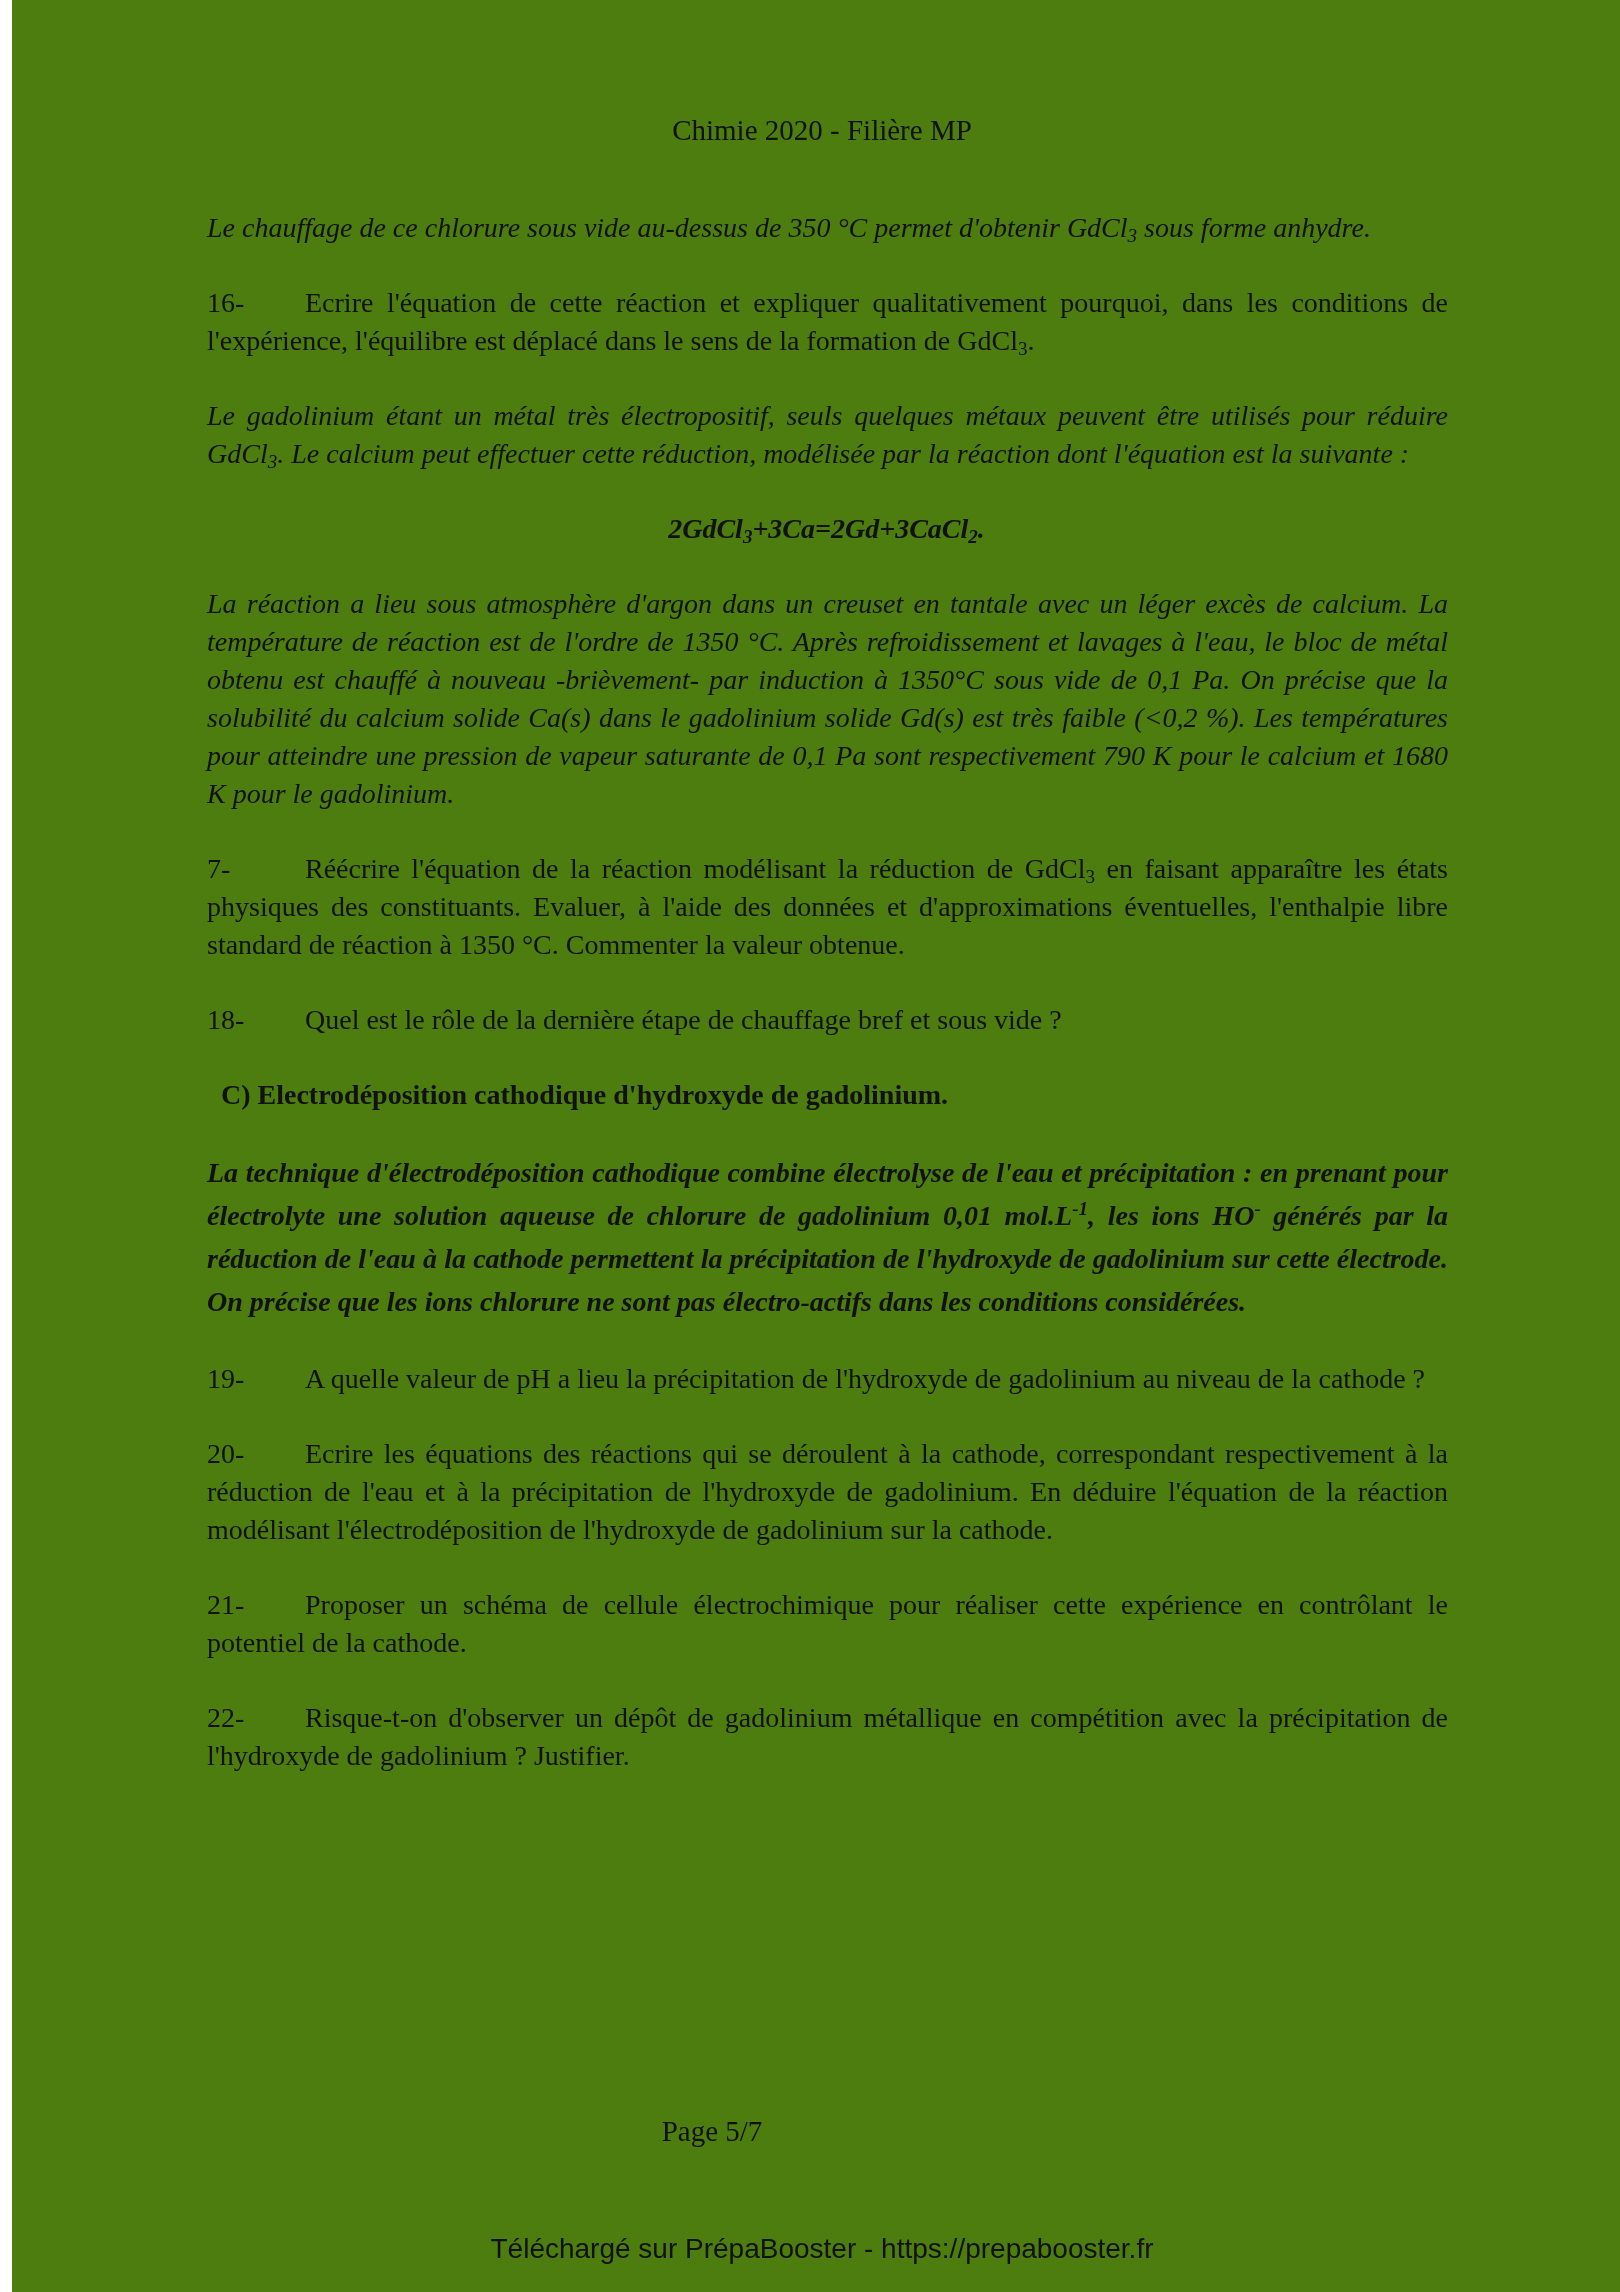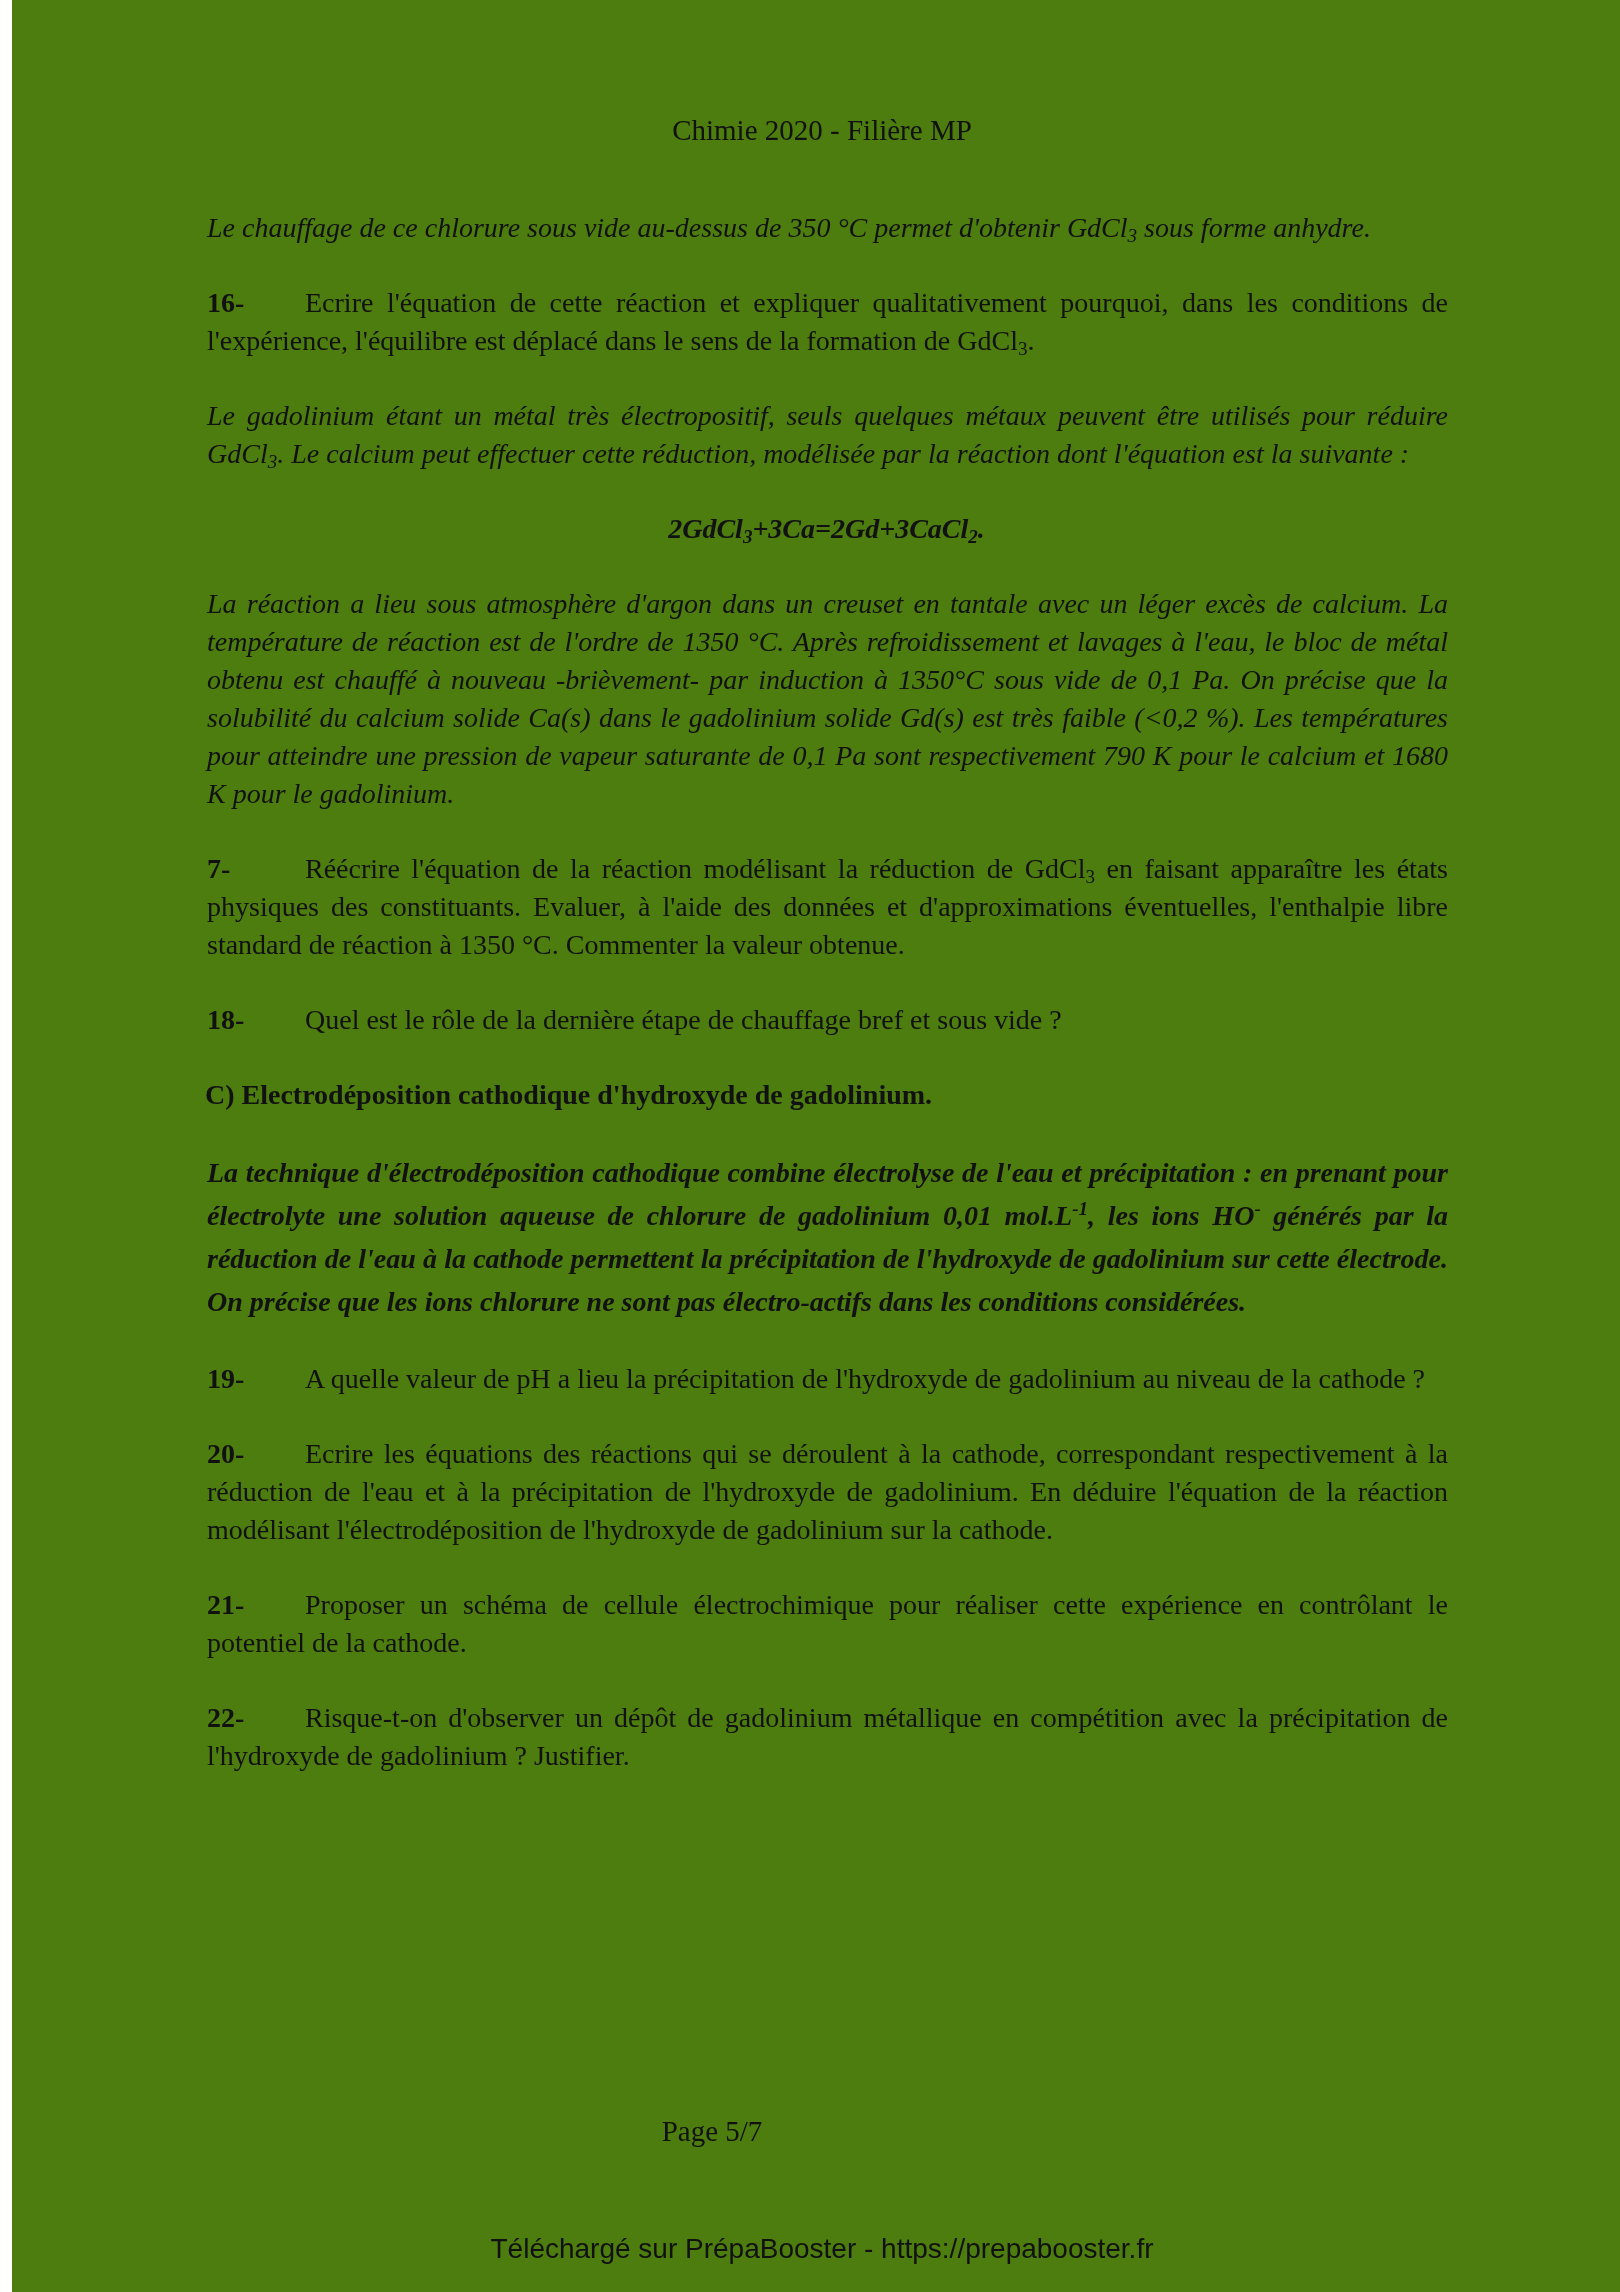--- a/index.html
+++ b/index.html
@@ -3,23 +3,23 @@
 <meta charset="utf-8">
 <style>
   html, body { margin:0; padding:0; background:#ffffff; }
   body { width:1620px; height:2293px; position:relative; overflow:hidden; color:#111; }
   .page { position:absolute; left:12px; top:0; width:1620px; height:2293px; background:#4d7c0f;padding-left:36px; }
   .serif { font-family: "Liberation Serif", "DejaVu Serif", serif; }
   .header { position:absolute; top:114px; left:0; width:1620px; text-align:center; font-size:29px; }
   .content { position:absolute; left:193px; top:209px; width:1243px; font-size:28px; line-height:38px; }
   .para { margin:0 0 37px 2px; text-align:justify; }
   .it { font-style:italic; }
-  .q-num { font-weight:bold; display:inline-block; width:98px; }
+  .q-num { font-weight:normal; display:inline-block; width:98px; }
   .eq { text-align:center; font-style:italic; margin:0 0 37px 0;font-weight:bold; }
-  .section-title { font-weight:bold; margin:0 0 37px 0; }
+  .section-title { font-weight:bold; margin:0 0 37px 16px; }
   sub { font-size:0.68em; vertical-align:-0.25em; line-height:0; }
   sup { font-size:0.68em; vertical-align:0.5em; line-height:0; }
   .page-num { position:absolute; top:2115px; left:0; width:1400px; text-align:center; font-size:29px; }
   .footer { position:absolute; top:2233px; left:0; width:1620px; text-align:center; font-size:28px; font-family:"Liberation Sans", "DejaVu Sans", sans-serif; }
   .tall { line-height:43px;font-weight:bold; }
 </style>
 </head>
 <body>
 
 <div class="page">

